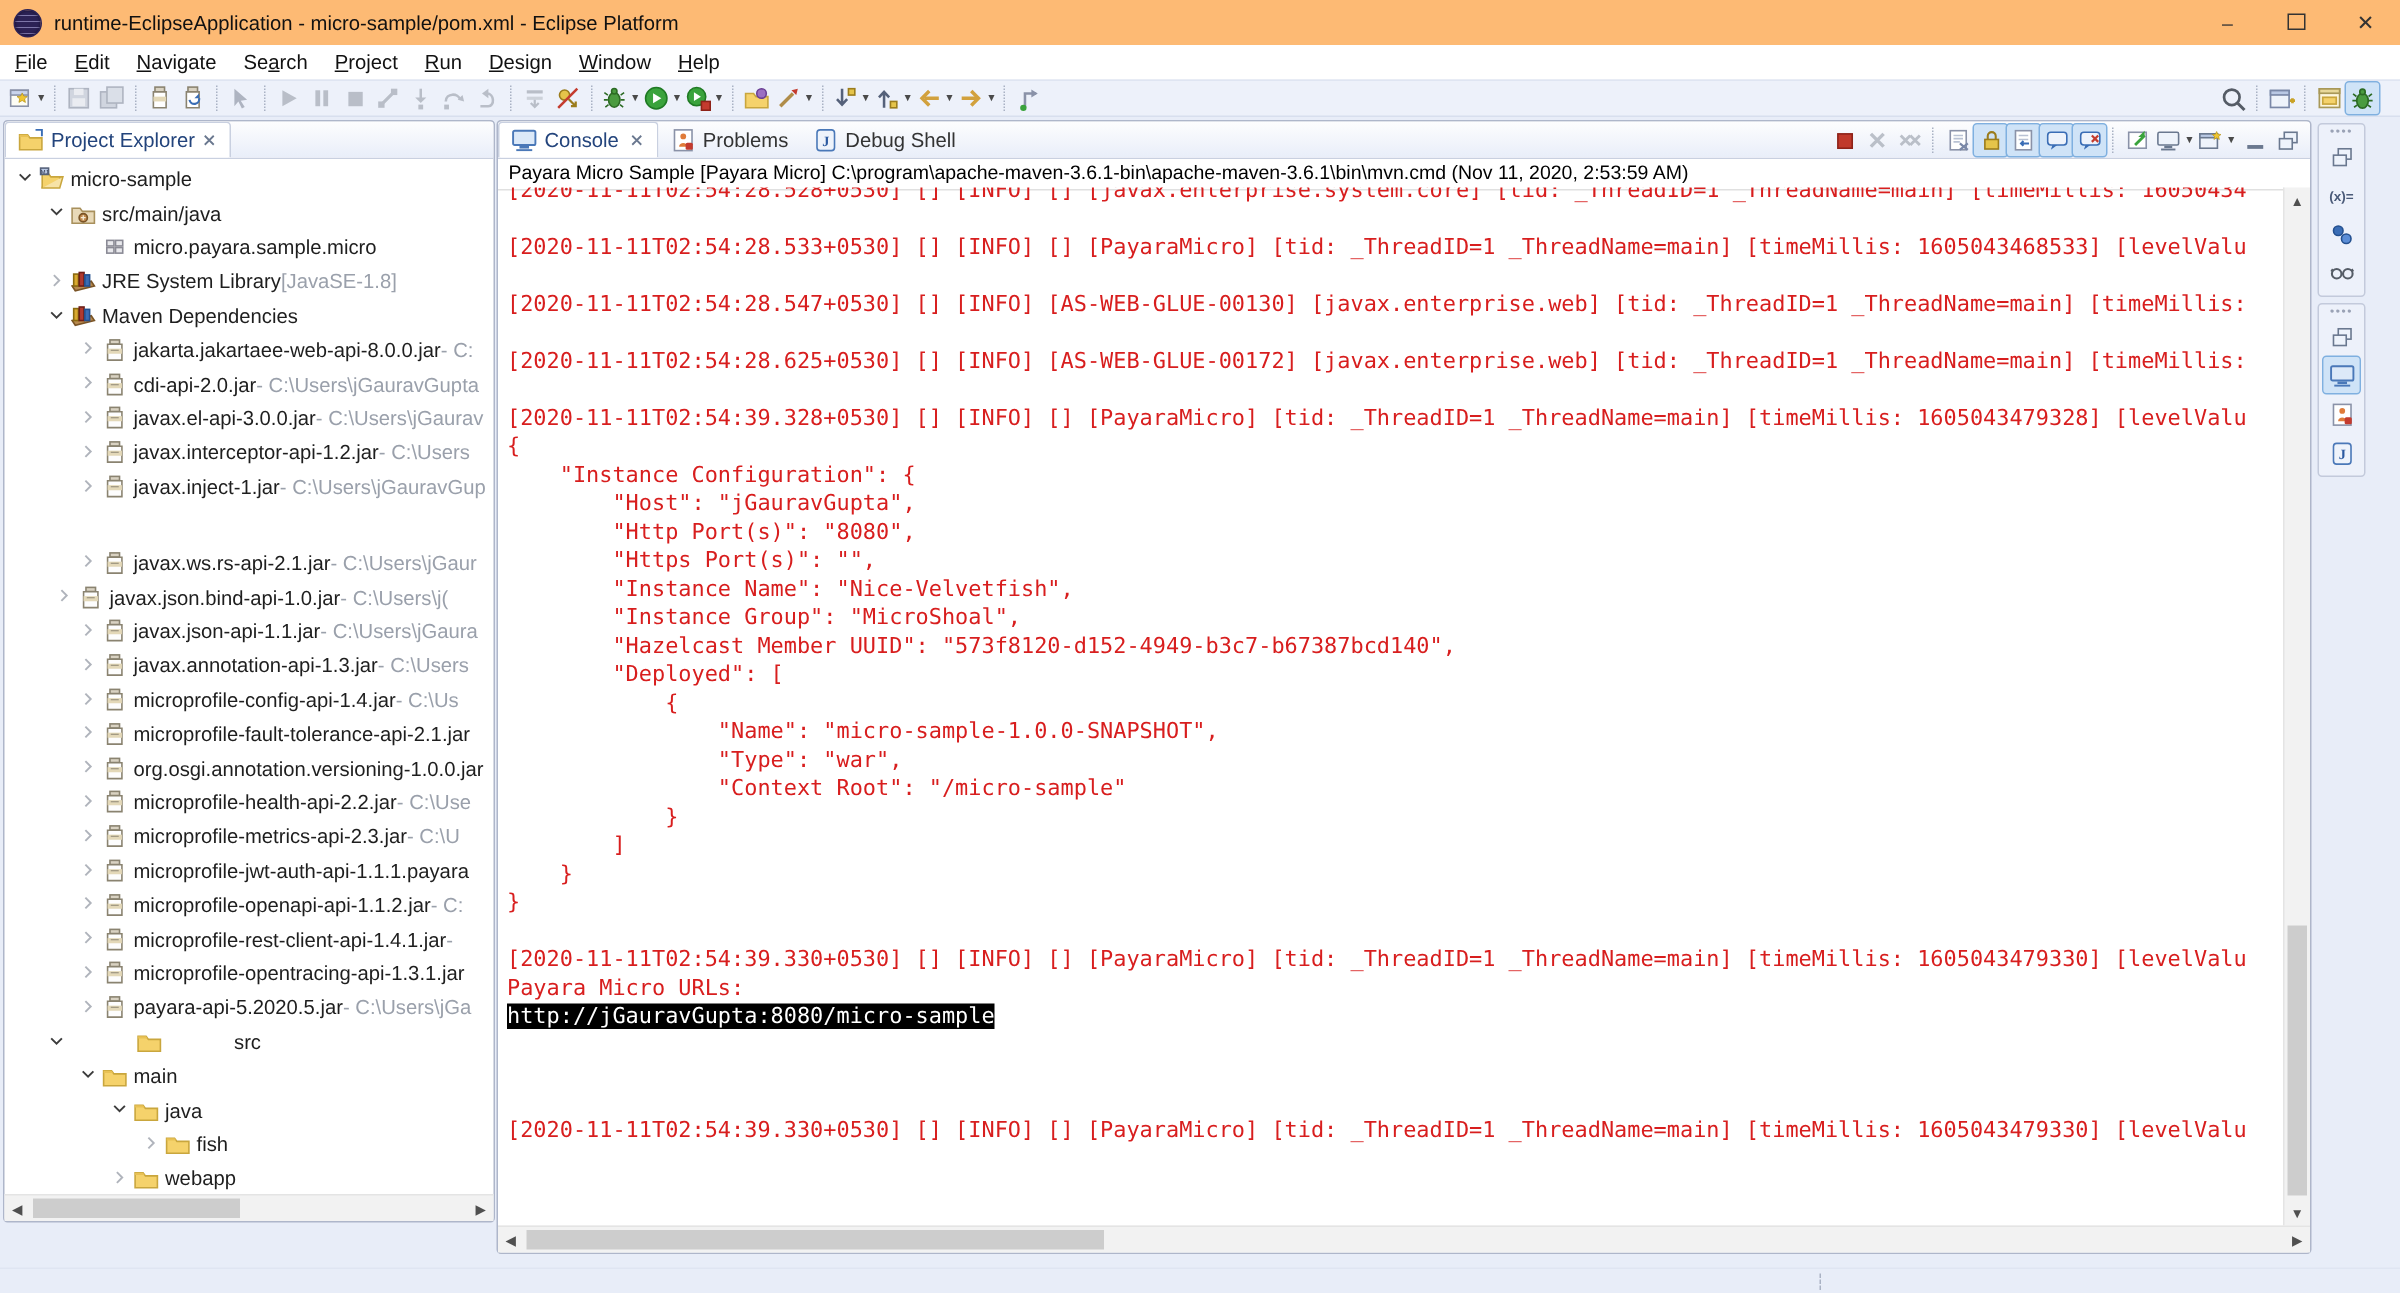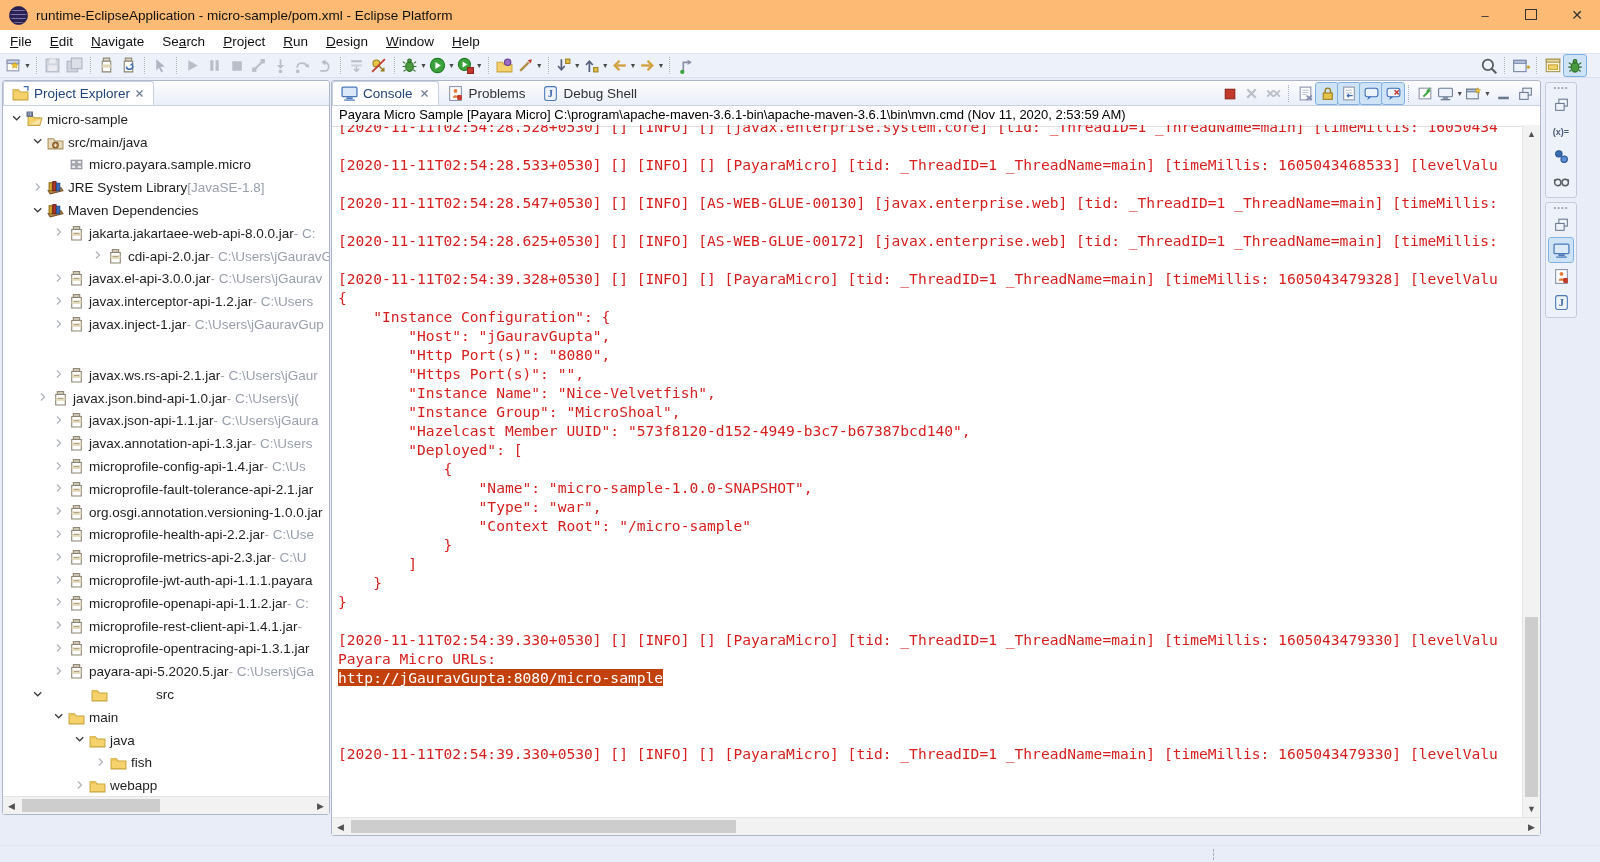--- a/index.html
+++ b/index.html
@@ -51,21 +51,21 @@
   .sb-thumb{background:#cdcdcd;border-radius:0px;}
   
   #console-panel{left:331px;top:80px;width:1208px;height:754px;}
   #console-tabstrip{position:relative;}
   #console-toolbar{position:absolute;right:4px;top:1px;display:flex;align-items:center;height:22px;}
   #console-header{position:absolute;left:0;top:24px;right:0;height:19px;font-size:13px;color:#000;
                   padding:2px 0 0 7px;border-bottom:1px solid #e0e0e0;white-space:nowrap;overflow:hidden;}
   #console-body{position:absolute;left:0;top:44px;right:17px;bottom:18px;overflow:hidden;}
   #console-pre{margin:-8px 0 0 0;padding-left:6px;font-family:"DejaVu Sans Mono",monospace;
                font-size:14.6px;line-height:19px;color:#d81e1e;white-space:pre;}
-  #console-pre .sel{background:#c2410c;color:#ffffff;}
+  #console-pre .sel{background:#000000;color:#ffffff;}
   
   #trim{left:1545px;top:82px;width:32px;}
   .trim-stack{background:#edf1fa;border:1px solid #c3cadb;border-radius:3px;margin-bottom:4px;
               display:flex;flex-direction:column;align-items:center;padding:2px 0;}
   .trim-btn{width:24px;height:24px;display:flex;align-items:center;justify-content:center;border-radius:2px;margin:1px 0;}
   .trim-btn.active{background:#cfe3f7;outline:1px solid #7fb0e0;}
   .trim-dots{color:#9aa2b5;font-size:8px;letter-spacing:1px;line-height:6px;}
   
   #statusbar{left:0;top:845px;width:1600px;height:17px;background:#e8edf8;border-top:1px solid #dfe5f2;}
   #status-divider{position:absolute;left:1213px;top:3px;height:11px;border-left:1px dashed #a9b2c4;}
@@ -479,21 +479,21 @@
           <svg width="17" height="17" viewBox="0 0 16 16" xmlns="http://www.w3.org/2000/svg">
             <rect x="5" y="1.5" width="6" height="2.6" fill="#d9d2c2" stroke="#8a8370"></rect>
             <path d="M3.5 4.2h9v10h-9z" fill="#fdfdfd" stroke="#8a8370"></path>
             <rect x="3.5" y="7" width="9" height="3.2" fill="#e3d8b8"></rect>
             <path d="M5.5 8h5" stroke="#8a8370" stroke-width=".6"></path>
           </svg>
         </span>
         <span>jakarta.jakartaee-web-api-8.0.0.jar</span>
         <span class="suffix"> - C:</span>
       </div>
-      <div class="tree-row" style="padding-left: 48px; margin-left: 39px;">
+      <div class="tree-row" style="padding-left: 48px;">
         <span class="chev">
           <svg width="12" height="12" viewBox="0 0 16 16" xmlns="http://www.w3.org/2000/svg">
             <path d="M5.5 3l5 5-5 5" fill="none" stroke="#b0b4bc" stroke-width="1.8" transform="scale(.95) translate(0,-1)"></path>
           </svg>
         </span>
         <span class="ticon">
           <svg width="17" height="17" viewBox="0 0 16 16" xmlns="http://www.w3.org/2000/svg">
             <rect x="5" y="1.5" width="6" height="2.6" fill="#d9d2c2" stroke="#8a8370"></rect>
             <path d="M3.5 4.2h9v10h-9z" fill="#fdfdfd" stroke="#8a8370"></path>
             <rect x="3.5" y="7" width="9" height="3.2" fill="#e3d8b8"></rect>

